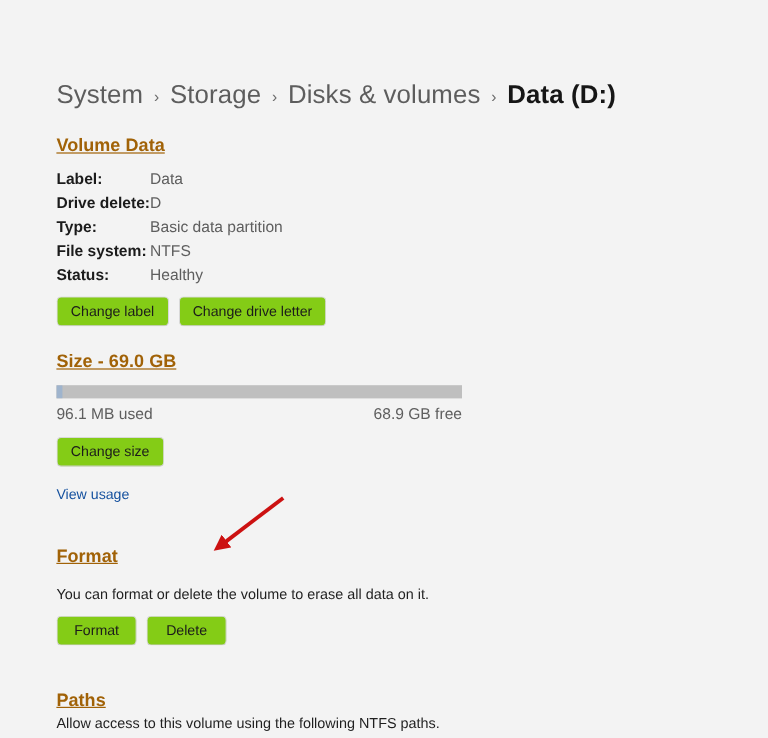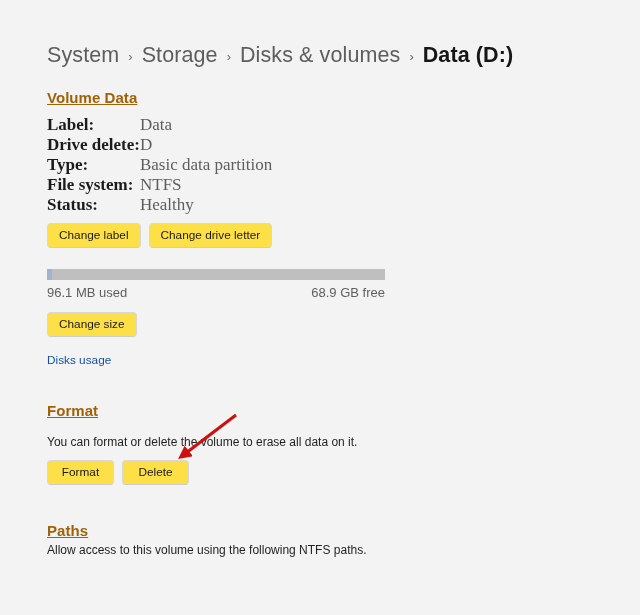--- a/index.html
+++ b/index.html
@@ -20,21 +20,21 @@
     left: 47px;
     top: 0;
     width: 560px;
   }
 
   
   .breadcrumb {
     display: flex;
     align-items: center;
     height: 30px;
-    margin-top: 40px;
+    margin-top: 64px;
   }
   .crumb {
     font-size: 21.5px;
     color: #5d5d5d;
     letter-spacing: .1px;
     white-space: nowrap;
   }
   .crumb.current {
     color: #161616;
     font-weight: 700;
@@ -66,40 +66,39 @@
   }
 
   
   .volume-block { margin-top: 19px; }
   .prop-table {
     margin-top: 12px;
     border-collapse: collapse;
   }
   .prop-table td {
     padding: 0 0 7px 0;
-    font-size: 17px;
+    font-size: 13px;
     vertical-align: top;
     line-height: 13px;
-    font-family: Liberation Serif, serif;
   }
   .prop-key {
     font-weight: 700;
     color: #1b1b1b;
     width: 75px;
     white-space: nowrap;
   }
   .prop-val {
     color: #5e5e5e;
     white-space: nowrap;
   }
 
   
   .btn-row { display: flex; gap: 8px; }
   .btn {
-    background: #fde047;
+    background: #84cc16;
     border: 1px solid #d8d8d8;
     border-bottom-color: #cdcdcd;
     border-radius: 4px;
     font-family: "Liberation Sans", sans-serif;
     font-size: 11.8px;
     color: #1b1b1b;
     padding: 0 11px;
     height: 25px;
     line-height: 23px;
     box-sizing: border-box;
@@ -197,35 +196,36 @@
     </tbody>
       </table>
 
     <div class="btn-row" style="margin-top:5px;">
       <button class="btn">Change label</button>
       <button class="btn">Change drive letter</button>
     </div>
   </div>
 
   <div class="size-block">
+    <div class="section-title">Size - 69.0 GB</div>
 
     <div class="bar-track" style="background: rgb(191, 191, 191);">
       <div class="bar-fill" style="background: rgb(159, 180, 205); width: 1.4%;"></div>
     </div>
 
     <div class="bar-legend">
       <span>96.1 MB used</span>
       <span>68.9 GB free</span>
     </div>
 
     <div class="btn-row" style="margin-top:12px;">
       <button class="btn">Change size</button>
     </div>
 
-    <a class="link" href="#">Disks usage</a>
+    <a class="link" href="#">View usage</a>
   </div>
 
   <div class="format-block">
     <div class="section-title">Format</div>
     <div class="body-text format-desc">You can format or delete the volume to erase all data on it.</div>
     <div class="btn-row" style="margin-top:11px;">
       <button class="btn" style="width:67px;">Format</button>
       <button class="btn" style="width:67px;">Delete</button>
     </div>
   </div>

